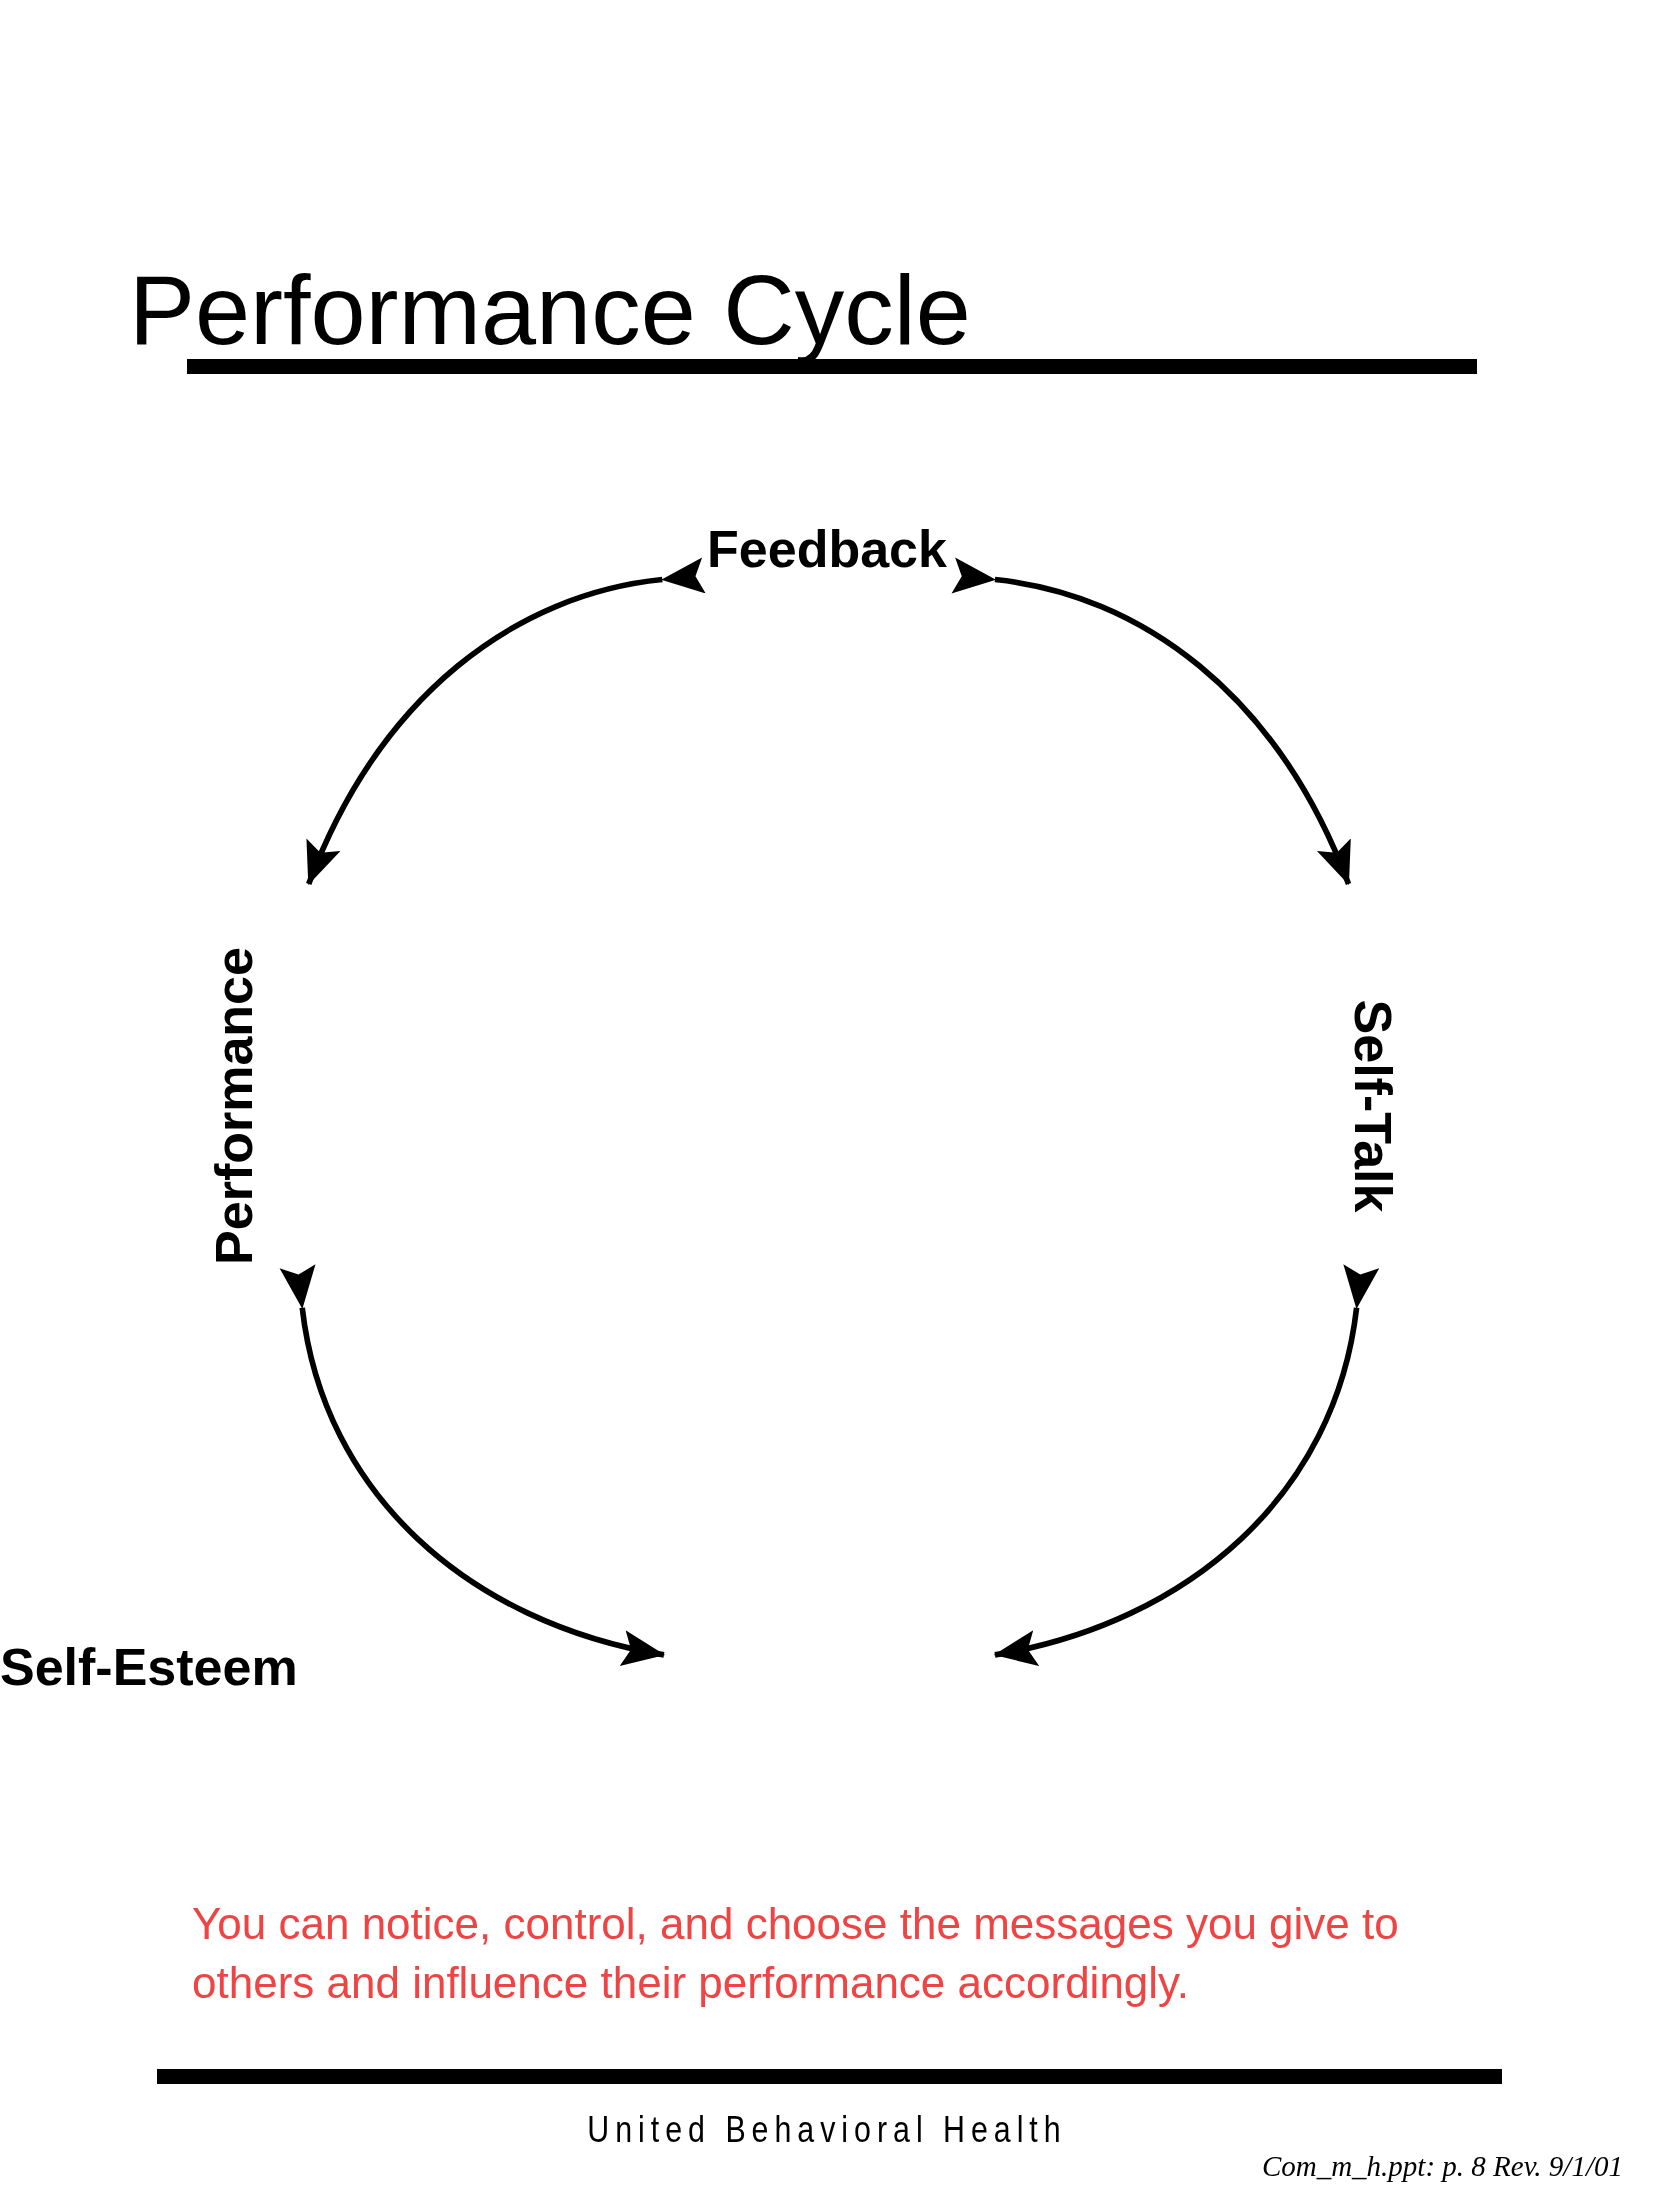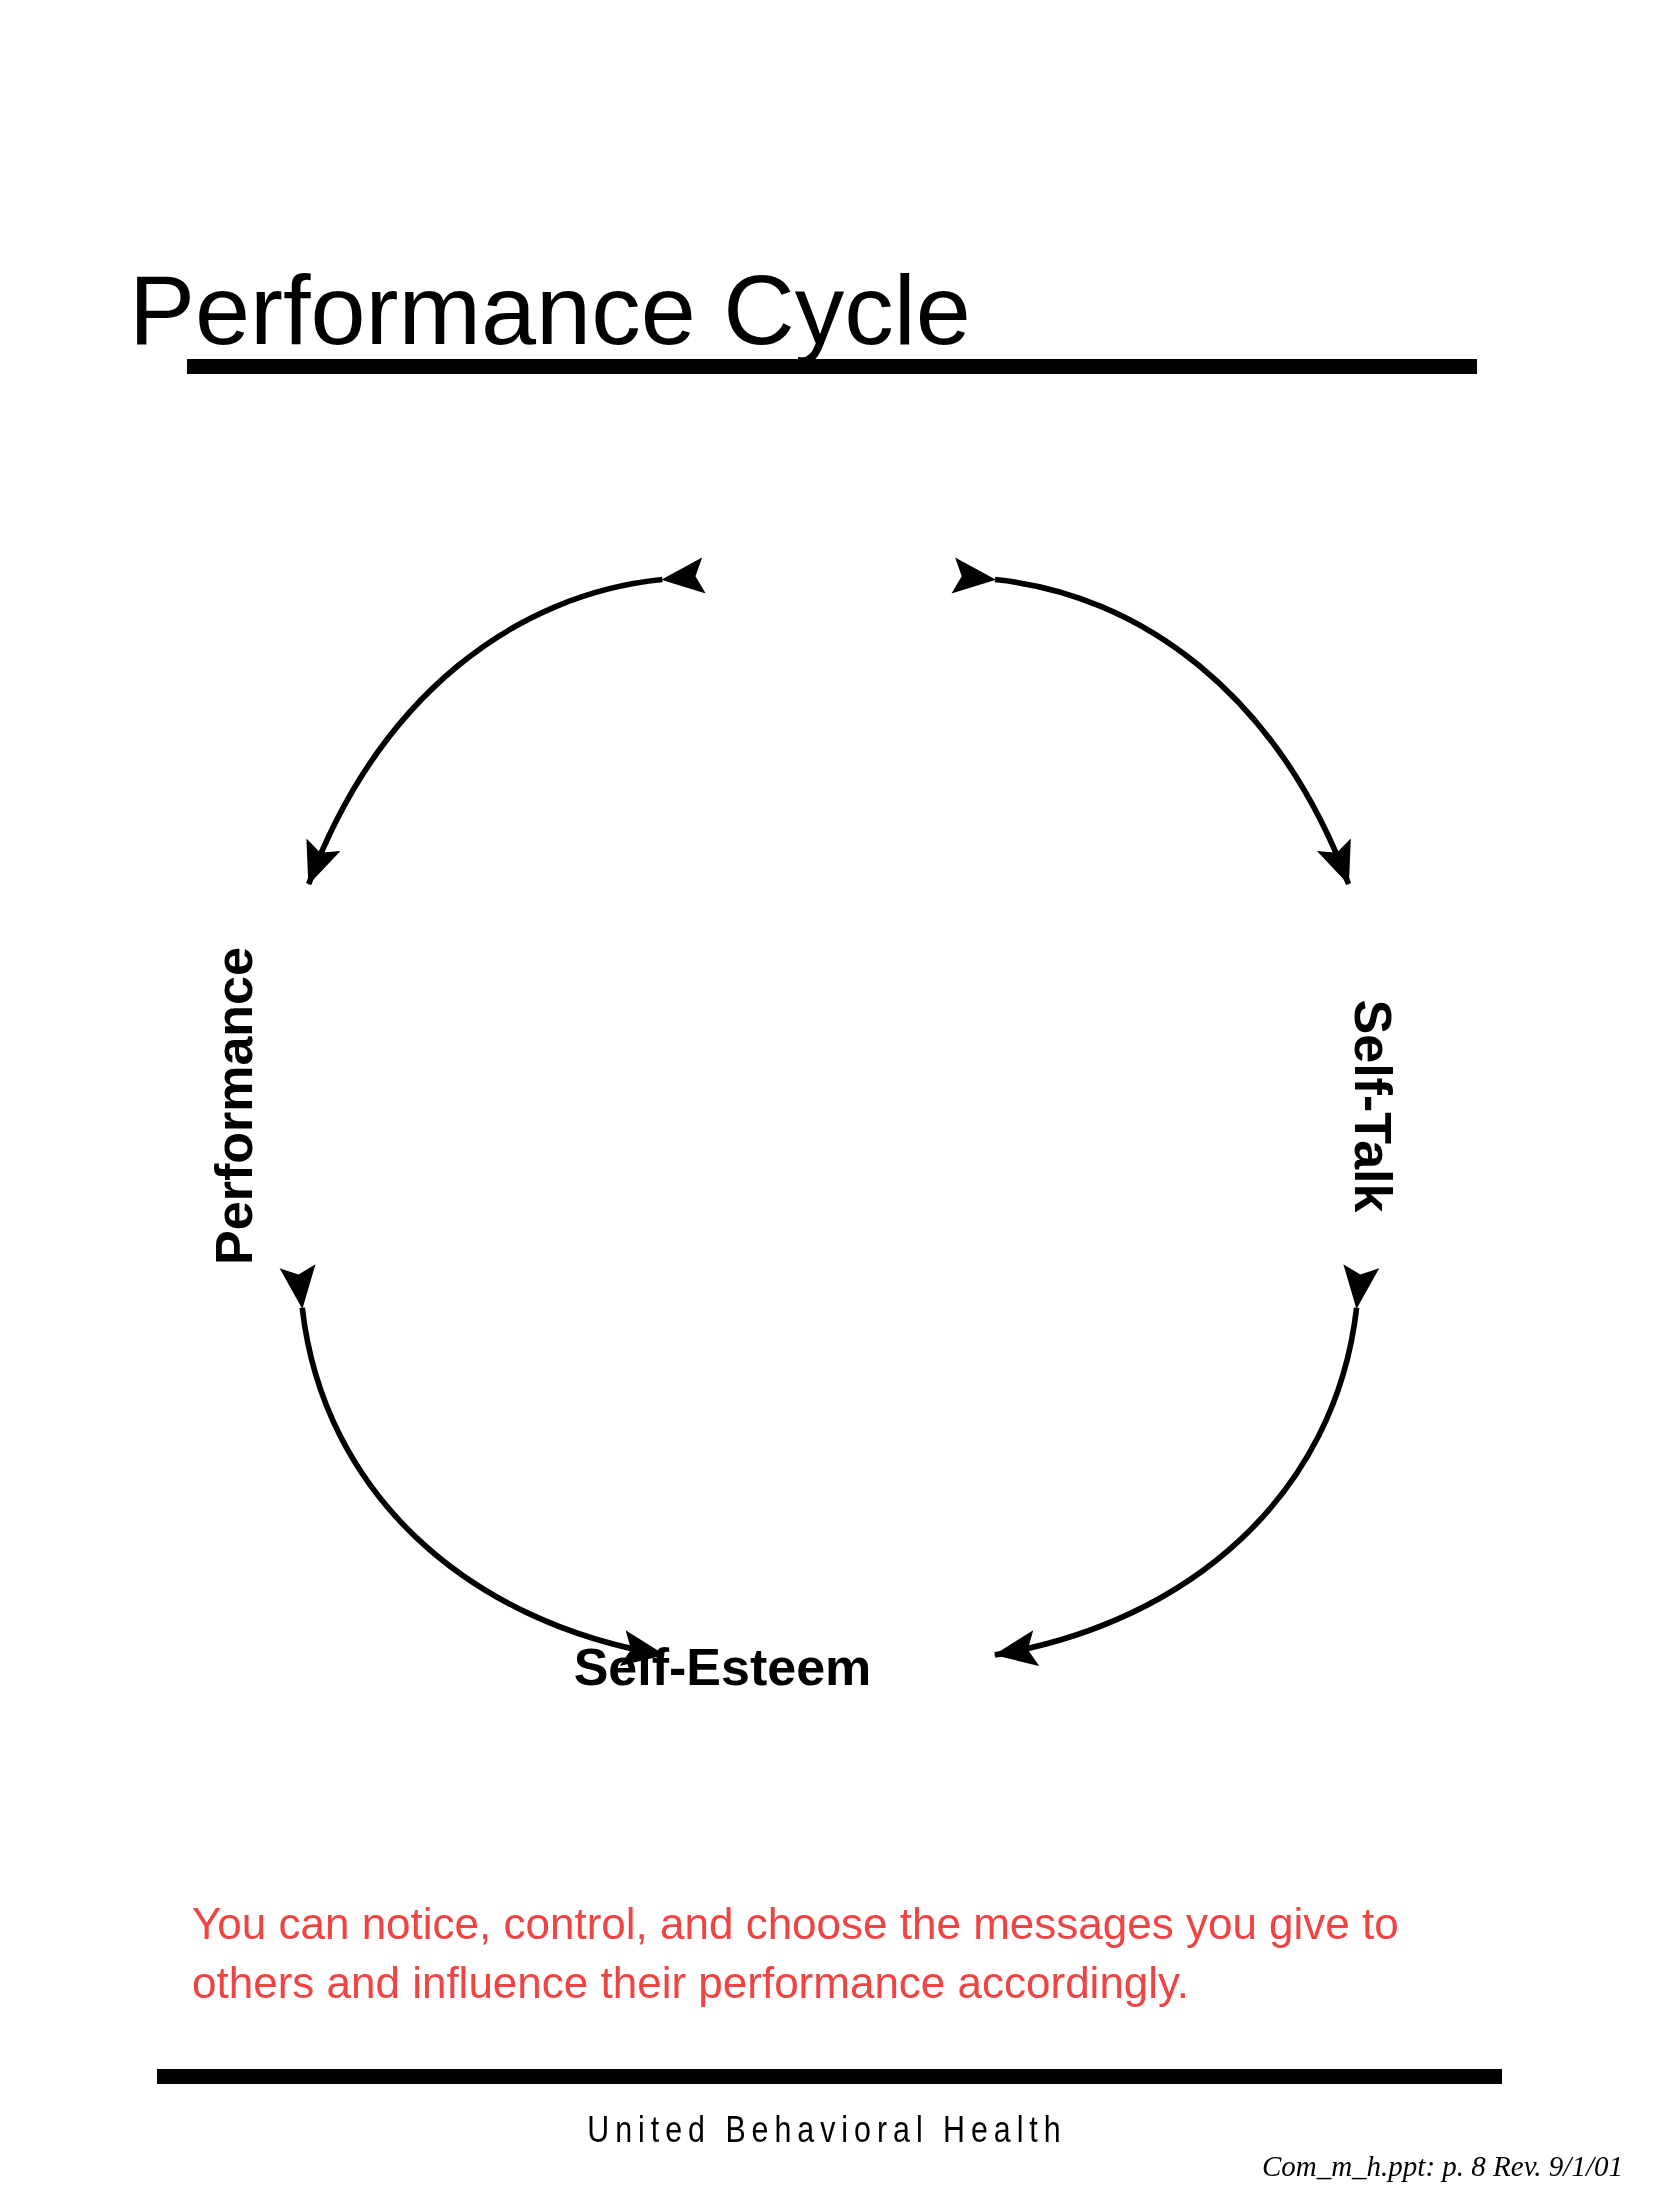--- a/index.html
+++ b/index.html
@@ -77,21 +77,20 @@
   #label-feedback {
     left: 0;
     top: 523px;
     width: 1654px;
     text-align: center;
   }
   #label-self-esteem {
     left: 0;
     top: 1641px;
     width: 1445px;
-    text-align: center;
   }
   #label-performance {
     left: 234px;
     top: 1106px;
     transform: translate(-50%, -50%) rotate(-90deg);
     transform-origin: center center;
   }
   #label-self-talk {
     left: 1373px;
     top: 1106px;
@@ -161,20 +160,21 @@
       <path d="M 820,158 C 640,176 470,300 382,535" fill="none" stroke="#000000" stroke-width="7" marker-start="url(#ah)" marker-end="url(#ah)"></path>
 
       <path d="M 1232,158 C 1412,176 1582,300 1670,535" fill="none" stroke="#000000" stroke-width="7" marker-start="url(#ah)" marker-end="url(#ah)"></path>
 
       <path d="M 374,1060 C 400,1290 580,1450 822,1490" fill="none" stroke="#000000" stroke-width="7" marker-start="url(#ah)" marker-end="url(#ah)"></path>
 
       <path d="M 1680,1060 C 1654,1290 1474,1450 1232,1490" fill="none" stroke="#000000" stroke-width="7" marker-start="url(#ah)" marker-end="url(#ah)"></path>
     </svg>
   </div>
 
+  <div class="node-label" id="label-feedback">Feedback</div>
 
   <div class="node-label" id="label-self-talk">Self-Talk</div>
 
   <div class="node-label" id="label-self-esteem">Self-Esteem</div>
 
   <div class="node-label" id="label-performance">Performance</div>
 
   <p id="body-text">You can notice, control, and choose the messages you give to others and influence their performance accordingly.</p>
 
   <div id="rule-bottom"></div>

